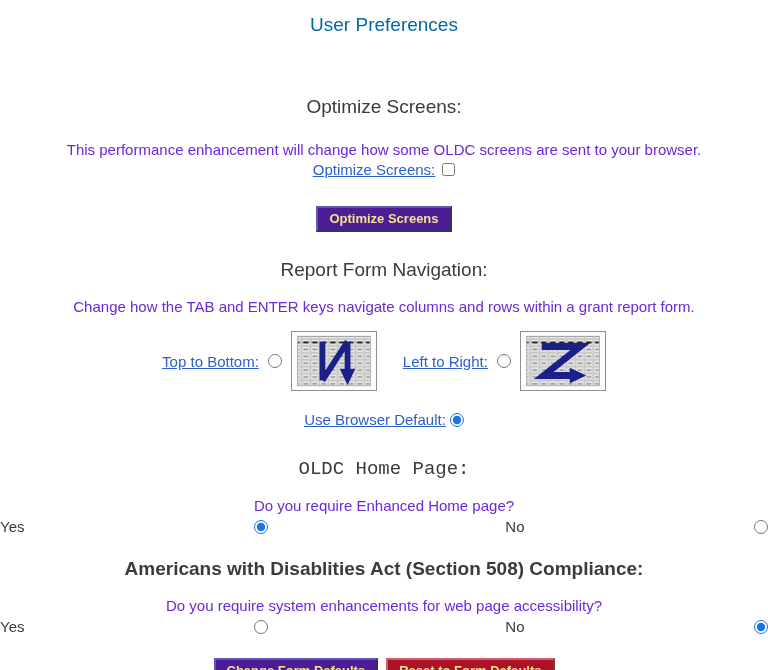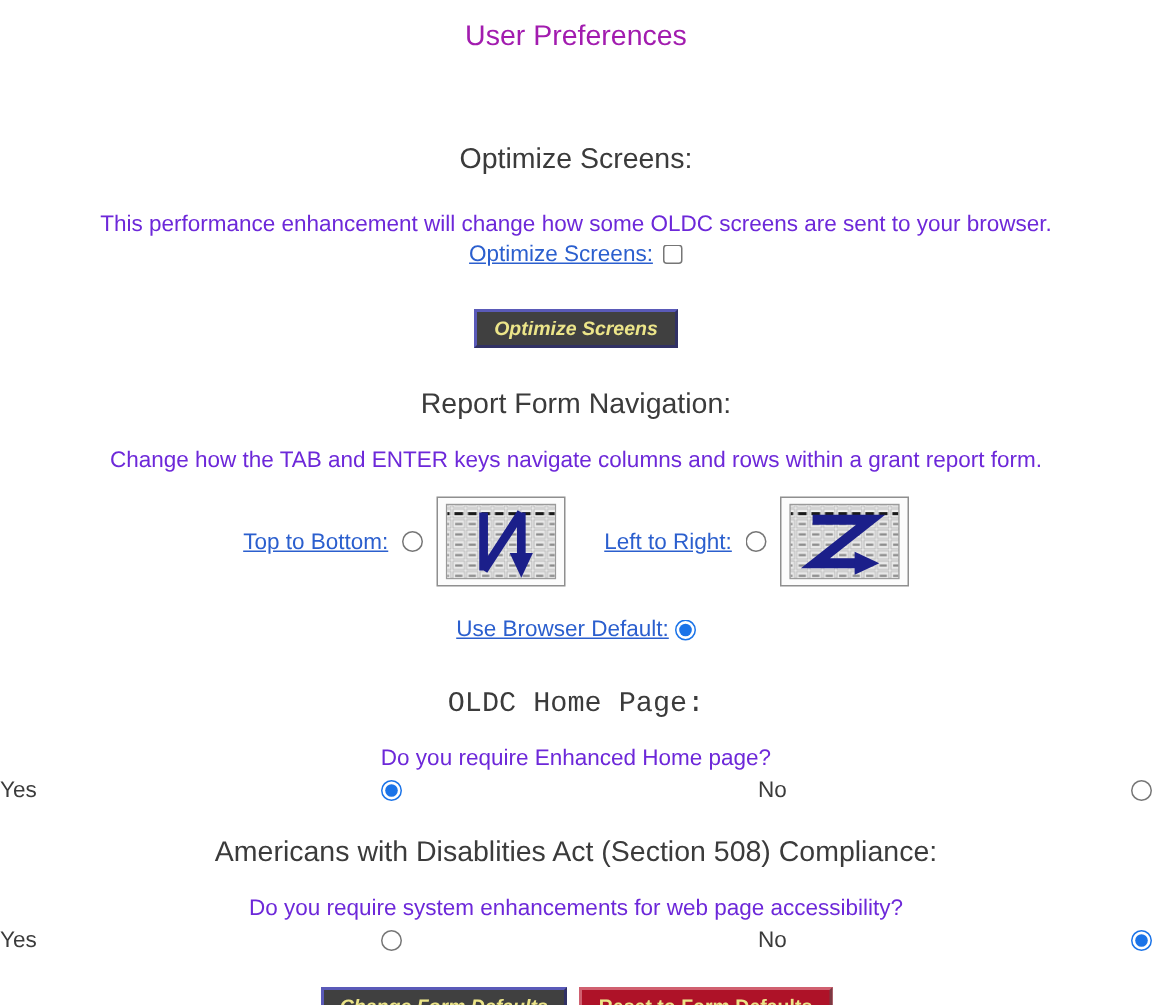--- a/index.html
+++ b/index.html
@@ -6,21 +6,21 @@
   html,body { background:#ffffff; }
   body {
     width:768px; height:670px;
     font-family:"Liberation Sans", sans-serif;
     color:#3b3b3b;
     overflow:hidden;
   }
   .page { width:768px; text-align:center; }
 
   .page-title {
-    font-size:19px; font-weight:400; color:#a21caf;
+    font-size:19px; font-weight:400; color:#0369a1;
     padding-top:14px;
   }
   .section-heading {
     font-size:19px; font-weight:400; color:#3b3b3b;
   }
   .body-text { font-size:15px; color:#6d28d9;text-align:center; }
 
   .opt-heading   { margin-top:60px; }
   .opt-desc      { margin-top:23px; }
   .opt-linkrow   { margin-top:3px; display:flex; justify-content:center; align-items:center; gap:7px; }
@@ -37,23 +37,22 @@
   }
 
   .btn {
     font-family:"Liberation Sans", sans-serif;
     font-size:13px; font-weight:bold;
     color:#ece589;
     padding:3px 11px 4px 11px;
     cursor:pointer;
   }
   .btn-navy {
-    background:#404040;
+    background:#4c1d95;
     border:2px outset #5a5ab8;
-    font-style:italic;
   }
   .btn-red {
     background:#ae1228;
     border:2px outset #d06070;
   }
   .opt-button-row { margin-top:28px; }
 
   .nav-heading { margin-top:27px; }
   .nav-desc    { margin-top:17px; }
 
@@ -75,21 +74,21 @@
 
   .home-heading { margin-top:30px;font-family:Liberation Mono, monospace; }
   .question     { margin-top:17px; }
   .yesno-row {
     margin-top:4px;
     display:flex; justify-content:space-between; align-items:center; gap:6px;
     font-size:15px;
   }
   .yesno-row .no-label { margin-left:8px; }
 
-  .ada-heading { margin-top:23px; }
+  .ada-heading { margin-top:23px;font-weight:bold; }
 
   .footer-buttons {
     margin-top:23px;
     display:flex; justify-content:center; gap:8px;
   }
 </style>
 </head>
 <body>
 
 <svg width="0" height="0" style="position:absolute" aria-hidden="true">

